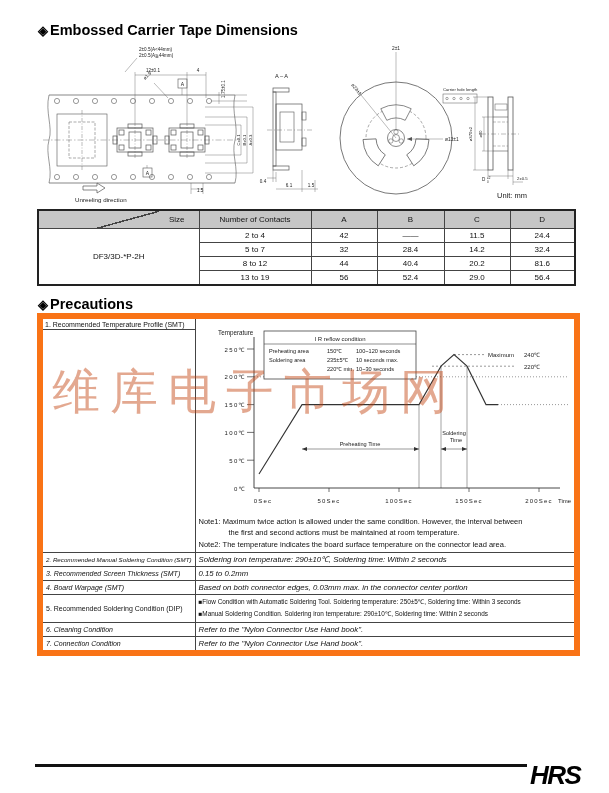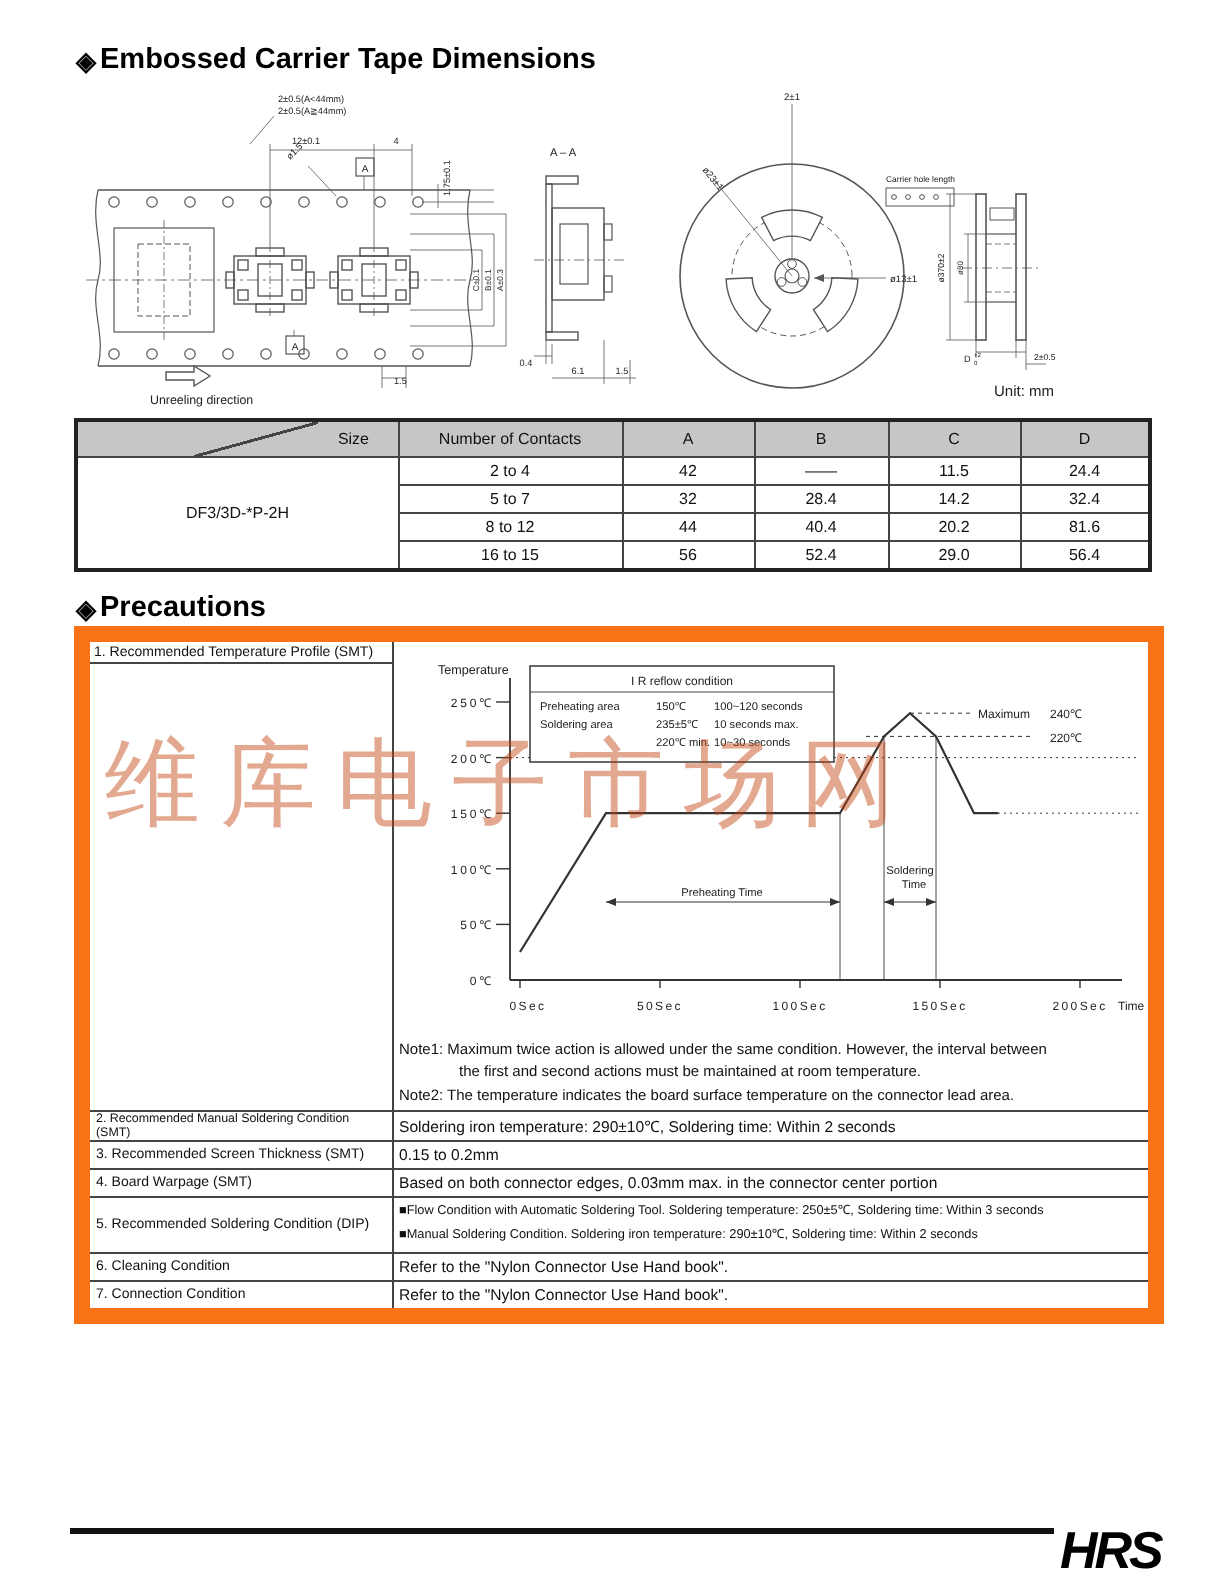--- a/index.html
+++ b/index.html
@@ -23,27 +23,27 @@
   #dimtab th,#dimtab td{border:1px solid #444;text-align:center;padding:0;overflow:hidden;}
   #dimtab{border:2px solid #222;}
   #dimtab thead th{background:#c6c6c6;height:17px;font-weight:normal;}
   #dimtab tbody td{height:13px;}
   .diagcell{position:relative;}
   .diagline{position:absolute;left:58px;top:0;width:62px;height:100%;
             background:linear-gradient(to bottom right,transparent 48.5%,#444 48.5%,#444 53%,transparent 53%);}
   .pt-lab{position:absolute;left:8px;top:4px;margin-top:40px;}
   .sz-lab{position:absolute;right:14px;top:4px;padding-left:43px;}
   
-  #pretab{position:absolute;left:37px;top:313px;width:537px;border:8px solid #f97316;}
+  #pretab{position:absolute;left:37px;top:313px;width:537px;border:6px solid #f97316;}
   #pretab td{border:1px solid #444;padding:0 3px;overflow:hidden;}
   #pretab td.lab{width:152px;font-size:7px;}
   #pretab td.lab.tiny{font-size:6.2px;}
   #pretab td.val{font-size:7.8px;}
   #pretab td.val.tiny{font-size:6.4px;line-height:1.9;}
-  #pretab tr.thin td{height:13px;}
+  #pretab tr.thin td{height:13px;font-style:italic;}
   #pretab tr.two td{height:27px;}
   .plabel-cell{vertical-align:top;padding:0 !important;}
   .plabel-box{border-bottom:1px solid #444;font-size:7px;padding:2px 2px 1px 2px;}
   .chart-cell{vertical-align:top;padding:0 !important;position:relative;}
   .notes{font-size:7.5px;line-height:1.5;padding:0 2px 2px 3px;color:#111;}
   .note-indent{padding-left:30px;}
   
   #footer-line{position:absolute;left:35px;top:764px;width:492px;height:3px;background:#111;}
   #footer-logo{position:absolute;left:530px;top:760px;font-size:26px;font-weight:bold;
                font-style:italic;letter-spacing:-1.5px;color:#000;}
@@ -309,21 +309,21 @@
         <td>32.4</td>
       </tr>
       <tr>
         <td>8 to 12</td>
         <td>44</td>
         <td>40.4</td>
         <td>20.2</td>
         <td>81.6</td>
       </tr>
       <tr>
-        <td>16 to 15</td>
+        <td>13 to 19</td>
         <td>56</td>
         <td>52.4</td>
         <td>29.0</td>
         <td>56.4</td>
       </tr>
     </tbody>
   </table>
 
   <div class="sec-title" id="title-prec">
     <span class="diamond">◈</span>

